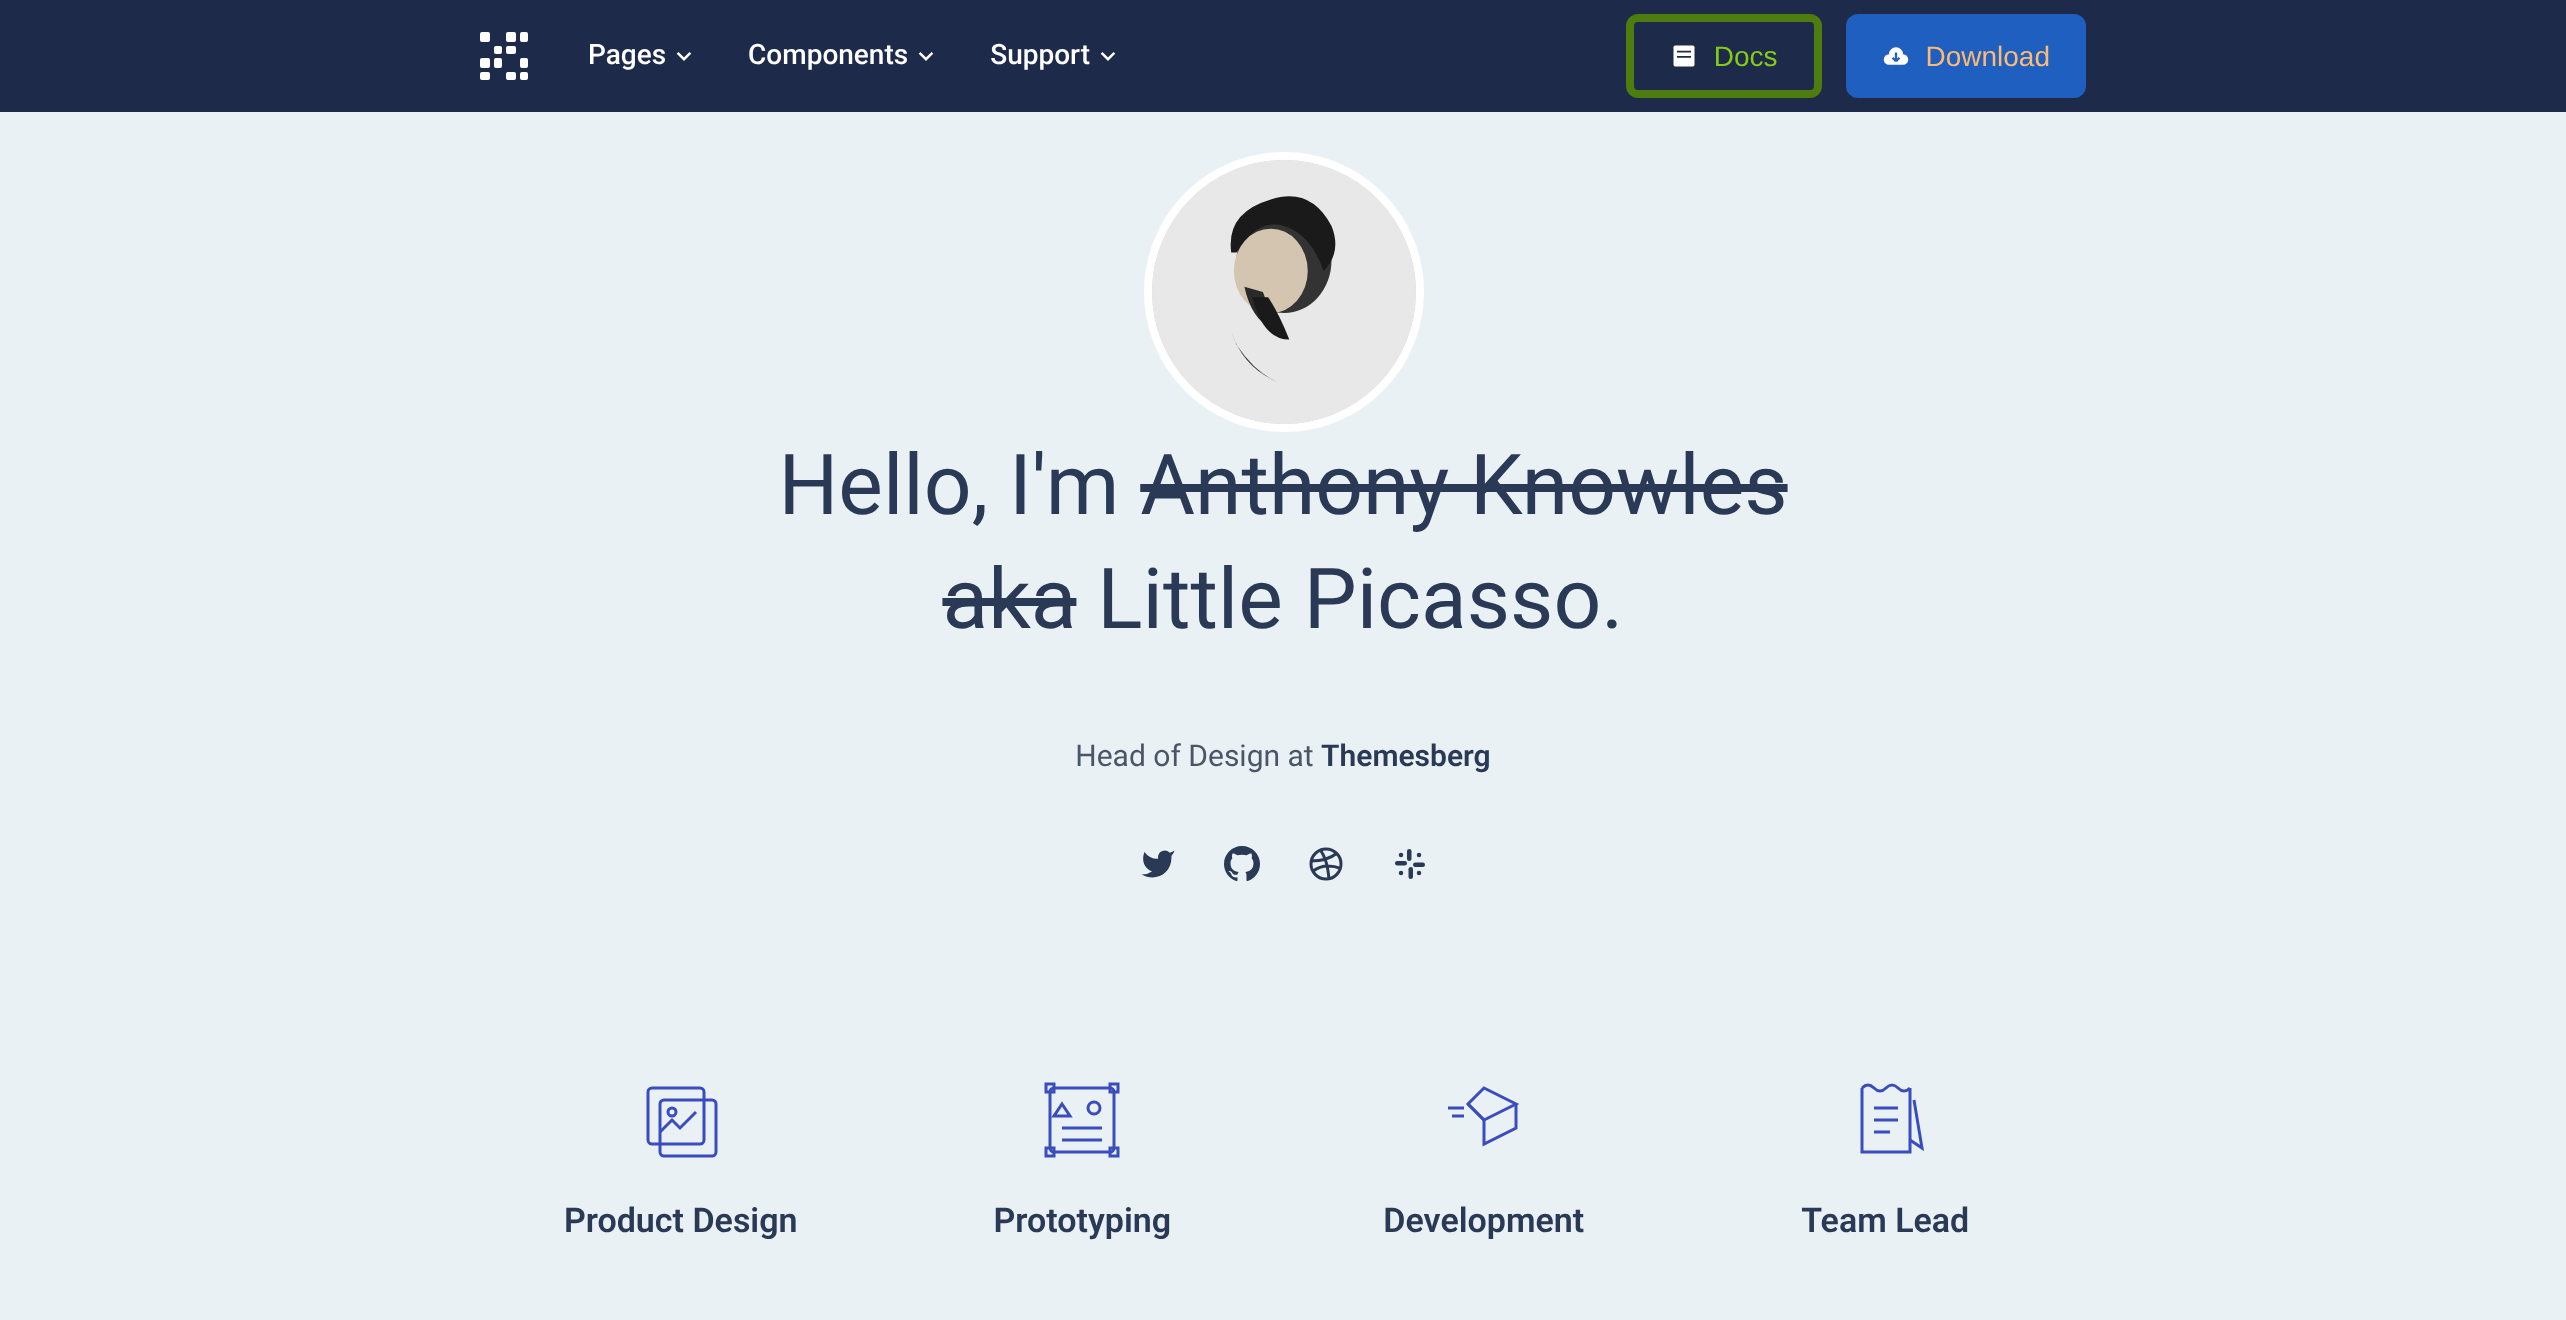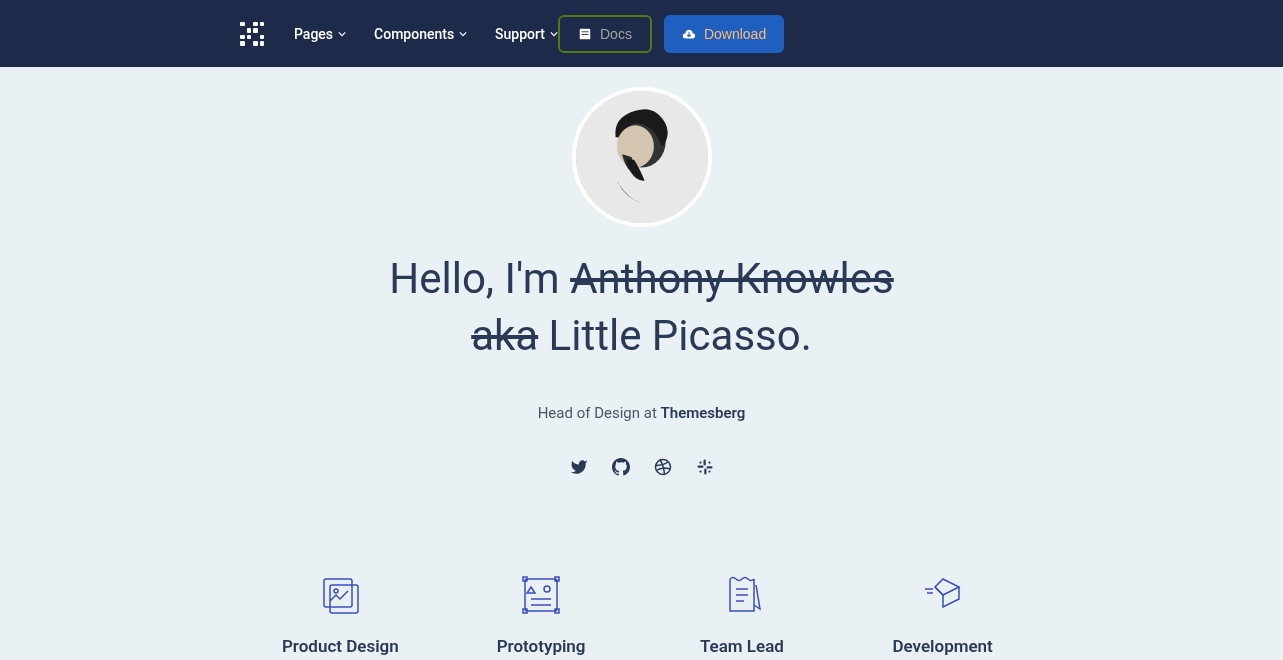--- a/index.html
+++ b/index.html
@@ -1,33 +1,33 @@
 <!DOCTYPE html>
 <html><head>
 <meta charset="utf-8">
 <style>
 *{margin:0;padding:0;box-sizing:border-box}
 body{font-family:-apple-system,BlinkMacSystemFont,'Segoe UI',Roboto,sans-serif;background:#eaf1f4;width:1283px;height:660px;overflow:hidden}
-.navbar{background:#1e2a4a;height:67px;display:flex;align-items:center;padding:0 240px;justify-content:flex-start}
+.navbar{background:#1e2a4a;height:56px;display:flex;align-items:center;padding:0 240px;justify-content:space-between}
 .nav-left{display:flex;align-items:center;gap:30px}
 .logo{width:24px;height:24px;display:grid;grid-template-columns:repeat(4,1fr);grid-template-rows:repeat(4,1fr);gap:2px}
 .logo span{background:#fff;border-radius:1px}
 .logo span:nth-child(2),.logo span:nth-child(5),.logo span:nth-child(8),.logo span:nth-child(11),.logo span:nth-child(14){opacity:0}
 .nav-menu{display:flex;gap:28px;list-style:none}
 .nav-menu li{color:#fff;font-size:14px;font-weight:500;display:flex;align-items:center;gap:5px;cursor:pointer}
 .chevron{width:8px;height:8px;display:inline-block}
 .nav-right{display:flex;gap:12px}
 .btn{padding:9px 18px;border-radius:6px;font-size:14px;font-weight:500;display:flex;align-items:center;gap:8px;cursor:pointer;border:none}
-.btn-outline{background:transparent;border:2px solid #4d7c0f;color:#a3a3a3}
+.btn-outline{background:transparent;border:4px solid #4d7c0f;color:#84cc16}
 .btn-primary{background:#1e5fbf;color:#fdba74}
 .icon-sm{width:14px;height:14px;fill:currentColor}
 .hero{text-align:center;padding-top:20px}
 .avatar{width:140px;height:140px;border-radius:50%;border:4px solid #fff;margin:0 auto;overflow:hidden;background:#ddd}
 .avatar svg{width:100%;height:100%}
-.hero h1{font-size:42px;font-weight:400;color:#2a3a56;margin-top:24px;line-height:1.35}
+.hero h1{font-size:42px;font-weight:400;color:#2a3a56;line-height:1.35}
 .strike{text-decoration:line-through}
 .subtitle{font-size:15px;color:#4a5568;margin-top:40px}
 .subtitle b{color:#2a3a56;font-weight:600}
 .socials{display:flex;justify-content:center;gap:24px;margin-top:36px}
 .socials a{color:#2a3a56;cursor:pointer}
 .socials svg{width:18px;height:18px;fill:currentColor}
 .skills{display:flex;justify-content:space-between;gap:0;margin-top:90px;padding:0 240px}
 .skill{flex:1;text-align:center}
 .skill-icon{height:50px;display:flex;align-items:center;justify-content:center;margin-bottom:16px}
 .skill-icon svg{width:48px;height:48px;fill:none;stroke:#3a4dbf;stroke-width:1.5}
@@ -161,30 +161,30 @@
           <rect x="38" y="38" width="4" height="4"></rect>
           <path d="M14 16l4 6h-8zM14 28h20M14 34h20"></path>
           <circle cx="30" cy="18" r="3"></circle>
         </svg>
       </div>
     <h3>Prototyping</h3>
   </div>
   <div class="skill">
     <div class="skill-icon">
         <svg viewBox="0 0 48 48">
+          <path d="M6 18h8M8 22h6M24 8l16 8-16 8-8-8z"></path>
+          <path d="M24 24v12l16-8V16"></path>
+          <path d="M16 16l8 8"></path>
+        </svg>
+      </div>
+    <h3>Development</h3>
+  </div>
+  <div class="skill">
+    <div class="skill-icon">
+        <svg viewBox="0 0 48 48">
           <path d="M12 8v32h24V8M12 8c2-2 4-2 6 0s4 2 6 0 4-2 6 0 4 2 6 0"></path>
           <path d="M18 18h12M18 24h12M18 30h8"></path>
           <path d="M38 14l4 24-6-4"></path>
         </svg>
       </div>
     <h3>Team Lead</h3>
   </div>
-  <div class="skill">
-    <div class="skill-icon">
-        <svg viewBox="0 0 48 48">
-          <path d="M6 18h8M8 22h6M24 8l16 8-16 8-8-8z"></path>
-          <path d="M24 24v12l16-8V16"></path>
-          <path d="M16 16l8 8"></path>
-        </svg>
-      </div>
-    <h3>Development</h3>
-  </div>
 </section>
 
 </body></html>

